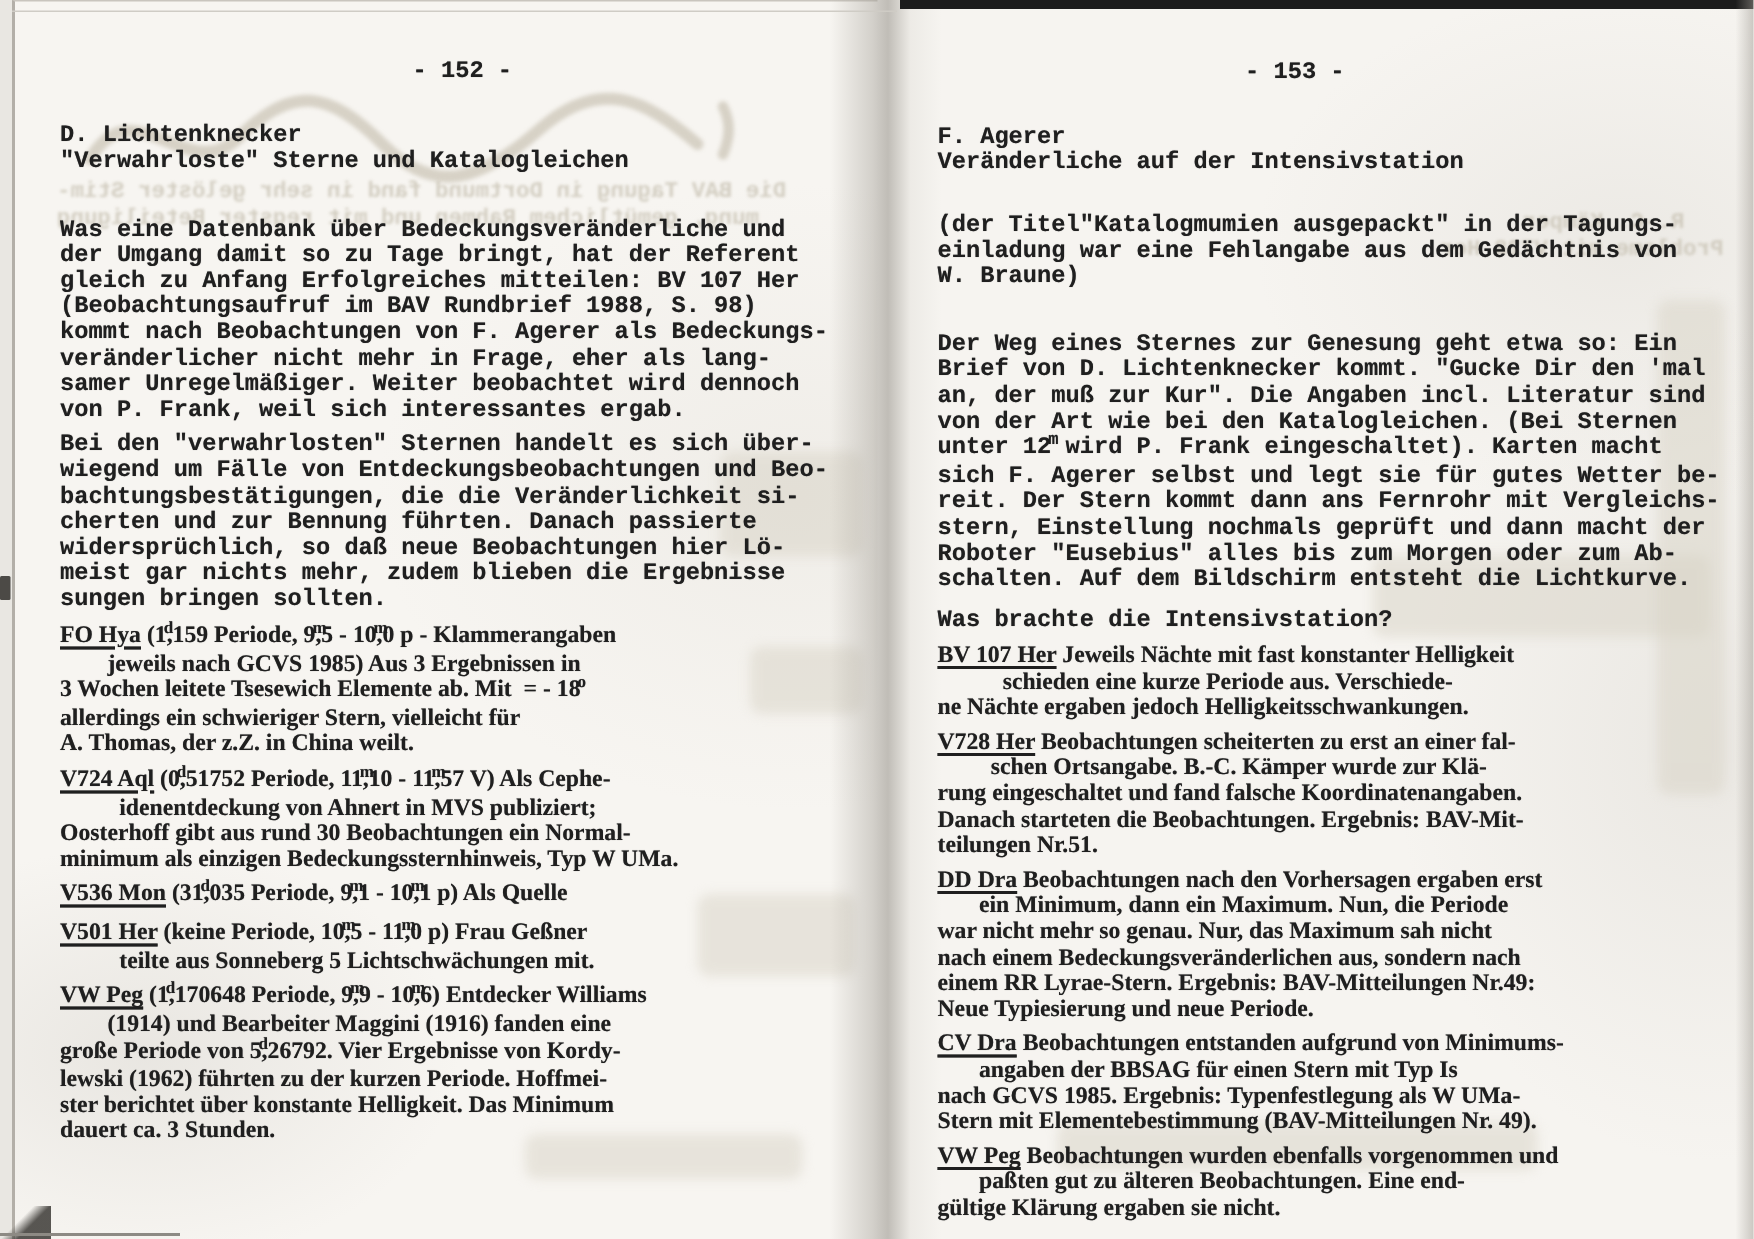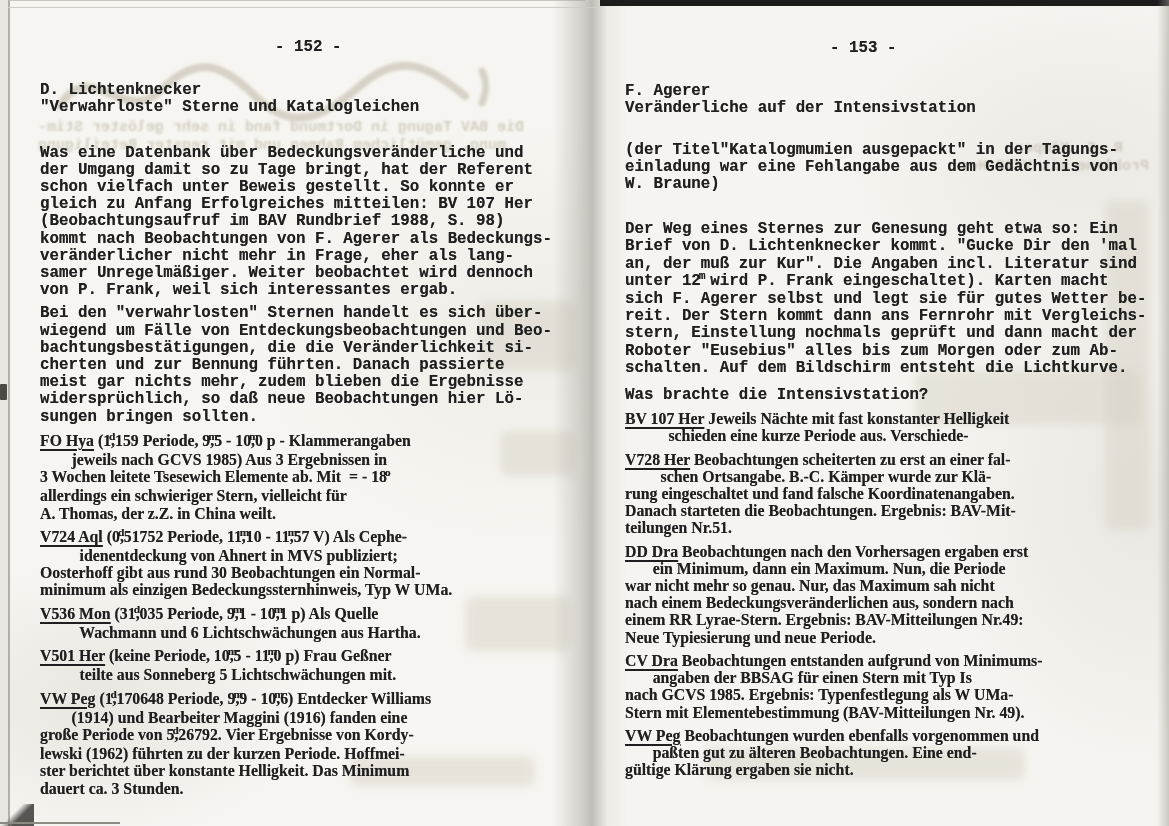--- a/index.html
+++ b/index.html
@@ -74,53 +74,51 @@
 
   <div class="content" id="left-content">
     <div class="ln pagenum">- 152 -</div>
     <div class="byline">
       <div class="ln">D. Lichtenknecker</div>
       <div class="ln">"Verwahrloste" Sterne und Katalogleichen</div>
     </div>
     <div class="para">
         <div class="ln">Was eine Datenbank über Bedeckungsveränderliche und</div>
         <div class="ln">der Umgang damit so zu Tage bringt, hat der Referent</div>
-        <div class="ln">schon vielfach unter Beweis gestellt. So konnte er</div>
         <div class="ln">gleich zu Anfang Erfolgreiches mitteilen: BV 107 Her</div>
         <div class="ln">(Beobachtungsaufruf im BAV Rundbrief 1988, S. 98)</div>
         <div class="ln">kommt nach Beobachtungen von F. Agerer als Bedeckungs-</div>
         <div class="ln">veränderlicher nicht mehr in Frage, eher als lang-</div>
         <div class="ln">samer Unregelmäßiger. Weiter beobachtet wird dennoch</div>
         <div class="ln">von P. Frank, weil sich interessantes ergab.</div>
       </div>
     <div class="para para2">
         <div class="ln">Bei den "verwahrlosten" Sternen handelt es sich über-</div>
         <div class="ln">wiegend um Fälle von Entdeckungsbeobachtungen und Beo-</div>
         <div class="ln">bachtungsbestätigungen, die die Veränderlichkeit si-</div>
         <div class="ln">cherten und zur Bennung führten. Danach passierte</div>
+        <div class="ln">widersprüchlich, so daß neue Beobachtungen hier Lö-</div>
         <div class="ln">meist gar nichts mehr, zudem blieben die Ergebnisse</div>
-        <div class="ln">widersprüchlich, so daß neue Beobachtungen hier Lö-</div>
         <div class="ln">sungen bringen sollten.</div>
       </div>
     <div class="entry">
         <div class="ln"><span class="head">FO Hya</span> (1<span class="sup">d</span>,159 Periode, 9<span class="sup">m</span>,5 - 10<span class="sup">m</span>,0 p - Klammerangaben</div>
         <div class="ln">        jeweils nach GCVS 1985) Aus 3 Ergebnissen in</div>
         <div class="ln">3 Wochen leitete Tsesewich Elemente ab. Mit  = - 18<span class="sup">o</span></div>
         <div class="ln">allerdings ein schwieriger Stern, vielleicht für</div>
         <div class="ln">A. Thomas, der z.Z. in China weilt.</div>
       </div>
     <div class="entry">
         <div class="ln"><span class="head">V724 Aql</span> (0<span class="sup">d</span>,51752 Periode, 11<span class="sup">m</span>,10 - 11<span class="sup">m</span>,57 V) Als Cephe-</div>
         <div class="ln">          idenentdeckung von Ahnert in MVS publiziert;</div>
         <div class="ln">Oosterhoff gibt aus rund 30 Beobachtungen ein Normal-</div>
         <div class="ln">minimum als einzigen Bedeckungssternhinweis, Typ W UMa.</div>
       </div>
     <div class="entry">
         <div class="ln"><span class="head">V536 Mon</span> (31<span class="sup">d</span>,035 Periode, 9<span class="sup">m</span>,1 - 10<span class="sup">m</span>,1 p) Als Quelle</div>
-        <div class="ln">          Wachmann und 6 Lichtschwächungen aus Hartha.</div>
       </div>
     <div class="entry">
         <div class="ln"><span class="head">V501 Her</span> (keine Periode, 10<span class="sup">m</span>,5 - 11<span class="sup">m</span>,0 p) Frau Geßner</div>
         <div class="ln">          teilte aus Sonneberg 5 Lichtschwächungen mit.</div>
       </div>
     <div class="entry">
         <div class="ln"><span class="head">VW Peg</span> (1<span class="sup">d</span>,170648 Periode, 9<span class="sup">m</span>,9 - 10<span class="sup">m</span>,6) Entdecker Williams</div>
         <div class="ln">        (1914) und Bearbeiter Maggini (1916) fanden eine</div>
         <div class="ln">große Periode von 5<span class="sup">d</span>,26792. Vier Ergebnisse von Kordy-</div>
         <div class="ln">lewski (1962) führten zu der kurzen Periode. Hoffmei-</div>
@@ -145,31 +143,33 @@
     </div>
     <div class="para" style="margin-top:24px;">
         <div class="ln">(der Titel"Katalogmumien ausgepackt" in der Tagungs-</div>
         <div class="ln">einladung war eine Fehlangabe aus dem Gedächtnis von</div>
         <div class="ln">W. Braune)</div>
       </div>
     <div class="para" style="">
         <div class="ln">Der Weg eines Sternes zur Genesung geht etwa so: Ein</div>
         <div class="ln">Brief von D. Lichtenknecker kommt. "Gucke Dir den 'mal</div>
         <div class="ln">an, der muß zur Kur". Die Angaben incl. Literatur sind</div>
+        <div class="ln">von der Art wie bei den Katalogleichen. (Bei Sternen</div>
         <div class="ln">unter 12<span class="sup">m</span> wird P. Frank eingeschaltet). Karten macht</div>
         <div class="ln">sich F. Agerer selbst und legt sie für gutes Wetter be-</div>
         <div class="ln">reit. Der Stern kommt dann ans Fernrohr mit Vergleichs-</div>
         <div class="ln">stern, Einstellung nochmals geprüft und dann macht der</div>
         <div class="ln">Roboter "Eusebius" alles bis zum Morgen oder zum Ab-</div>
         <div class="ln">schalten. Auf dem Bildschirm entsteht die Lichtkurve.</div>
       </div>
     <div class="ln question">Was brachte die Intensivstation?</div>
     <div class="entry">
         <div class="ln"><span class="head">BV 107 Her</span> Jeweils Nächte mit fast konstanter Helligkeit</div>
         <div class="ln">           schieden eine kurze Periode aus. Verschiede-</div>
+        <div class="ln">ne Nächte ergaben jedoch Helligkeitsschwankungen.</div>
       </div>
     <div class="entry">
         <div class="ln"><span class="head">V728 Her</span> Beobachtungen scheiterten zu erst an einer fal-</div>
         <div class="ln">         schen Ortsangabe. B.-C. Kämper wurde zur Klä-</div>
         <div class="ln">rung eingeschaltet und fand falsche Koordinatenangaben.</div>
         <div class="ln">Danach starteten die Beobachtungen. Ergebnis: BAV-Mit-</div>
         <div class="ln">teilungen Nr.51.</div>
       </div>
     <div class="entry">
         <div class="ln"><span class="head">DD Dra</span> Beobachtungen nach den Vorhersagen ergaben erst</div>

